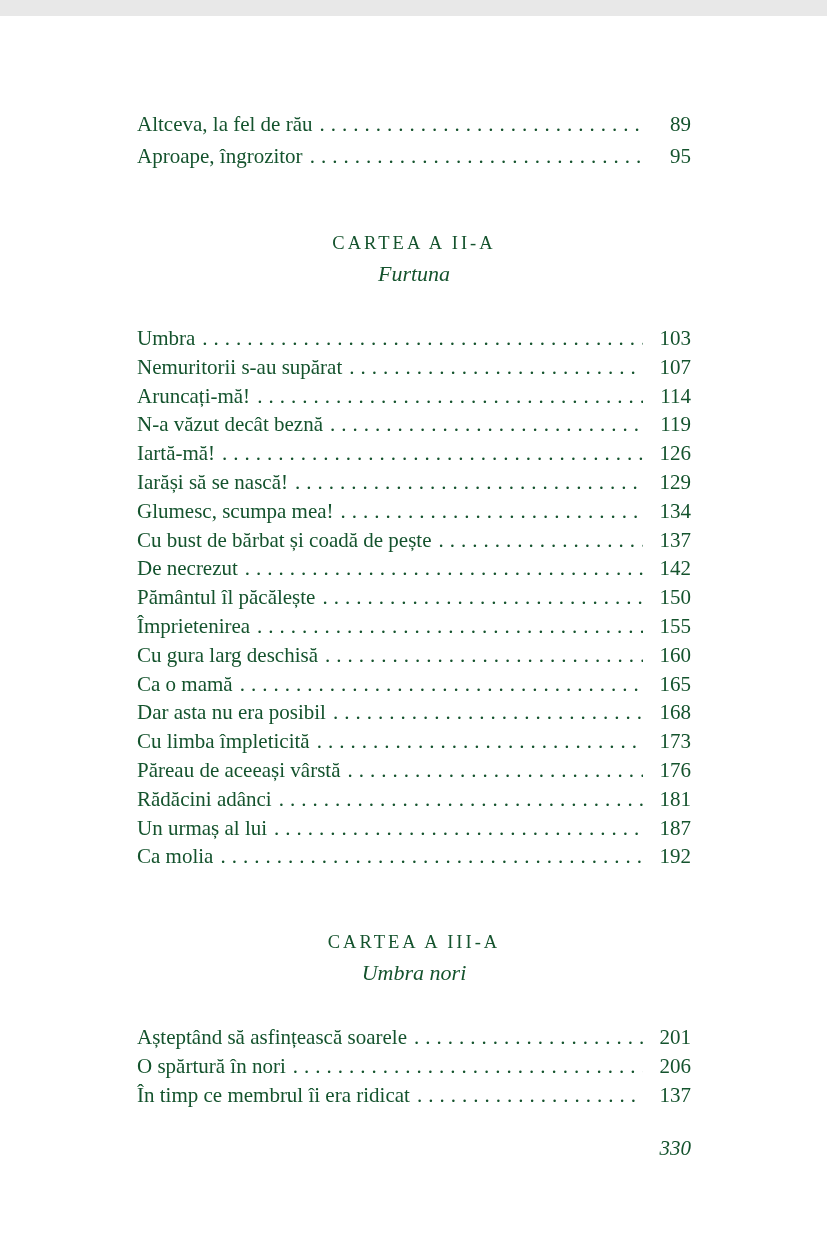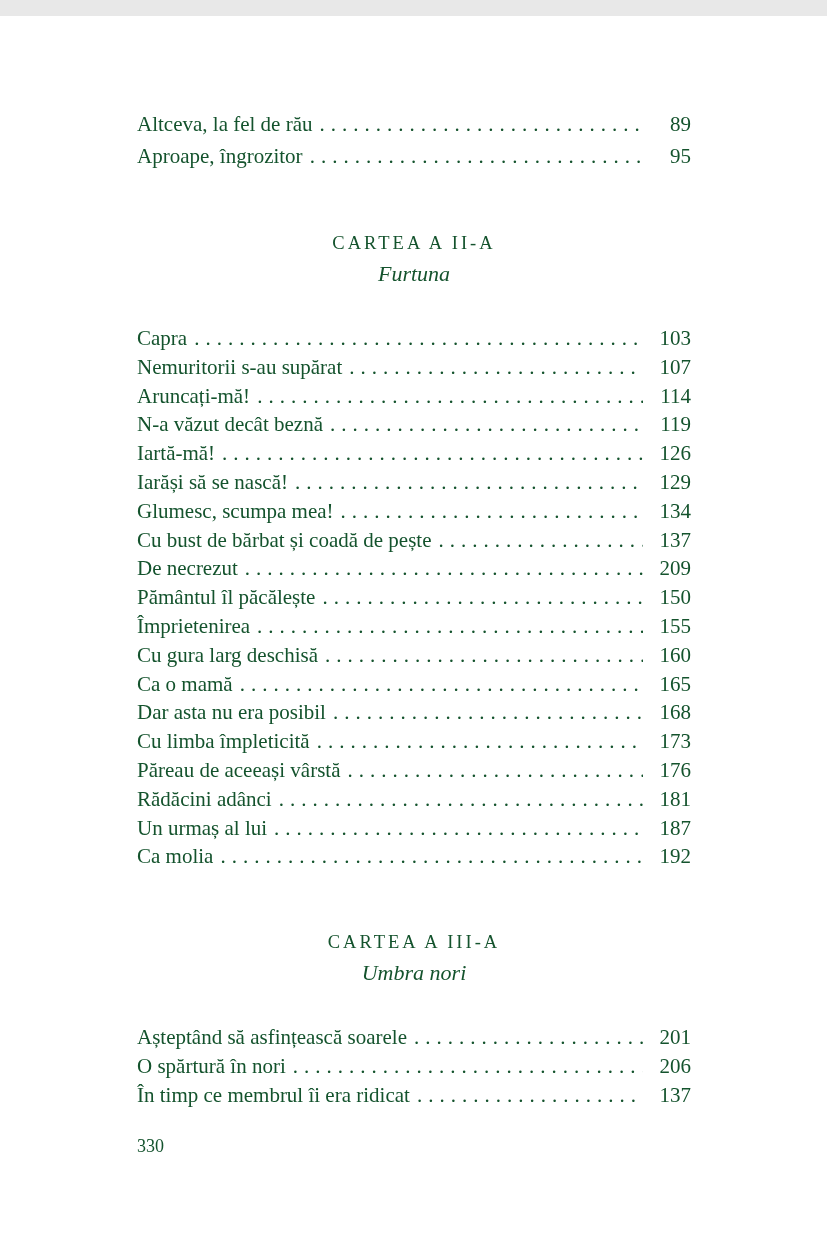--- a/index.html
+++ b/index.html
@@ -62,23 +62,24 @@
   .section .subtitle {
     margin-top: 4px;
     font-style: italic;
     font-size: 22px;
     line-height: 28px;
   }
   .section .entries { margin-top: 36px; text-align: left; }
   
   .folio {
     margin-top: 26px;
-    text-align: left;
-    font-size: 18px;
+    text-align: right;
+    font-size: 21px;
     font-variant-numeric: oldstyle-nums;
+    font-style: italic;
   }
 </style>
 </head>
 <body>
 
 <div class="page">
   <main class="content">
 
     <div class="entries lead">
 
@@ -94,21 +95,21 @@
           <span class="pg">95</span>
         </div>
       </div>
 
     <section class="section">
       <h2 class="heading">CARTEA A II-A</h2>
       <div class="subtitle">Furtuna</div>
       <div class="entries">
 
           <div class="row">
-            <span class="t">Capra</span>
+            <span class="t">Umbra</span>
             <span class="leader"></span>
             <span class="pg">103</span>
           </div>
 
           <div class="row">
             <span class="t">Nemuritorii s-au supărat</span>
             <span class="leader"></span>
             <span class="pg">107</span>
           </div>
 
@@ -144,21 +145,21 @@
 
           <div class="row">
             <span class="t">Cu bust de bărbat și coadă de pește</span>
             <span class="leader"></span>
             <span class="pg">137</span>
           </div>
 
           <div class="row">
             <span class="t">De necrezut</span>
             <span class="leader"></span>
-            <span class="pg">209</span>
+            <span class="pg">142</span>
           </div>
 
 
           <div class="row">
             <span class="t">Pământul îl păcălește</span>
             <span class="leader"></span>
             <span class="pg">150</span>
           </div>
 
           <div class="row">

